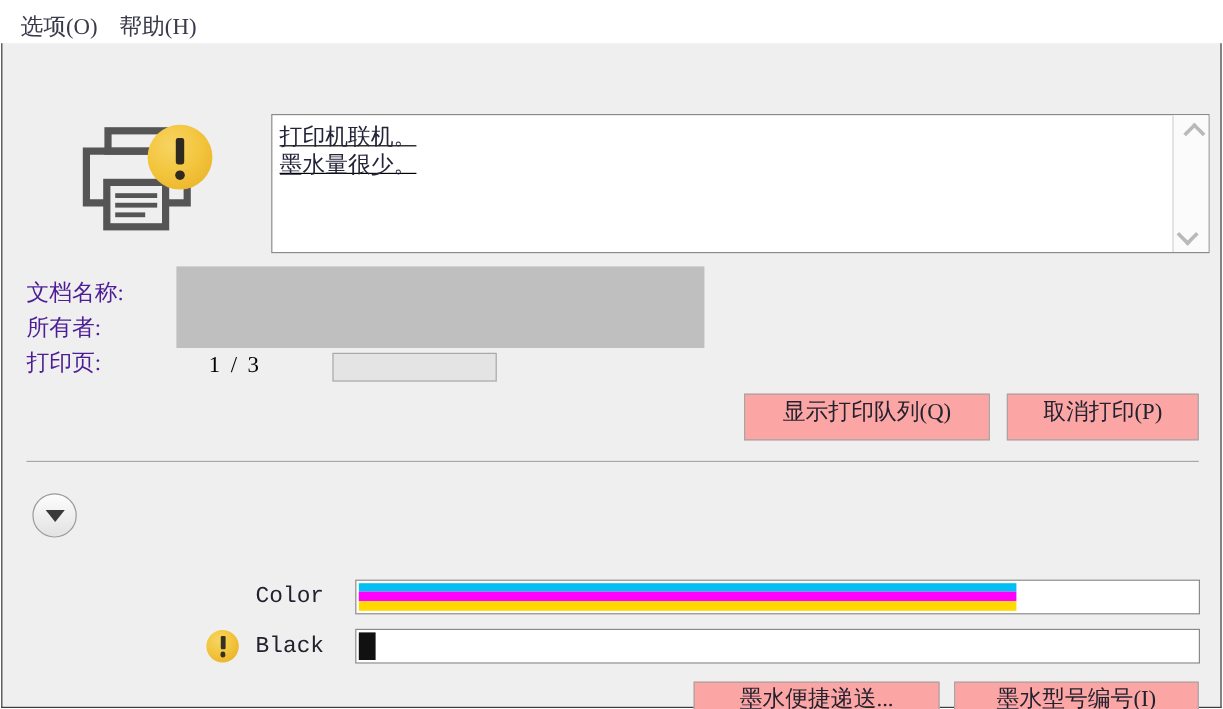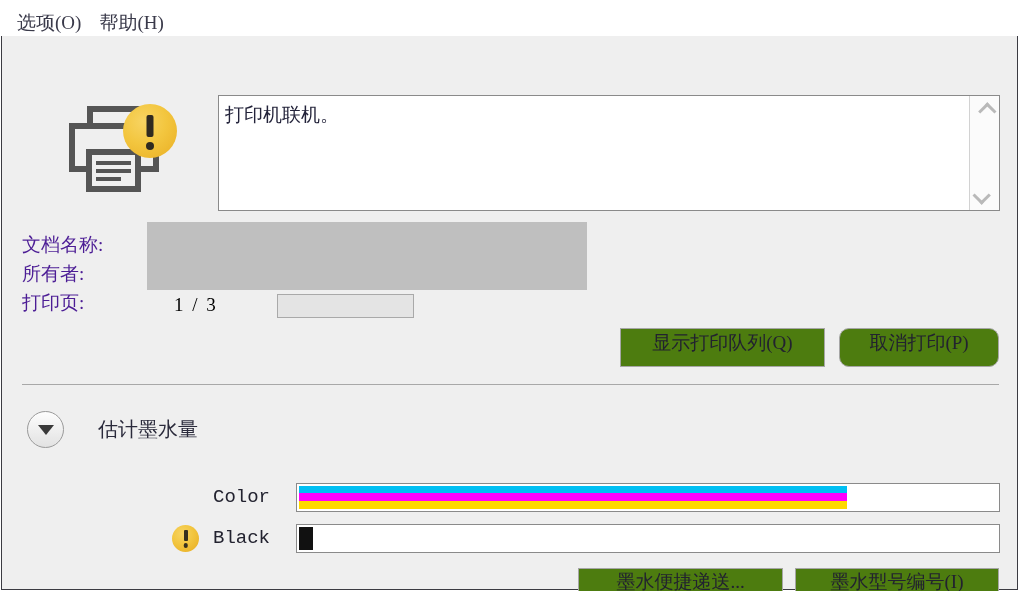--- a/index.html
+++ b/index.html
@@ -68,25 +68,26 @@
     position: absolute; left: 50%; bottom: 8px;
     transform: translateX(-50%);
     width: 8px; height: 8px;
     border-radius: 50%;
     background: #2f2a20;
   }
 
   
   .status-box {
     position: absolute;
-    left: 216px; top: 59px;
+    left: 224px; top: 59px;
     width: 782px; height: 116px;
     background: #ffffff;
     border: 1px solid #8a8a8a;
     display: flex;
+    text-decoration: underline;
   }
   .status-text {
     flex: 1;
     padding: 7px 8px 0 6px;
     font-size: 19px;
     line-height: 23px;
     color: #23233a;
     overflow: hidden;
   }
   .status-line { white-space: nowrap; }
@@ -138,34 +139,34 @@
     position: absolute;
     left: 275px; top: 258px;
     width: 137px; height: 24px;
     background: #e4e4e4;
     border: 1px solid #a9a9a9;
   }
 
   
   .btn {
     position: absolute;
-    background: #4d7c0f;
+    background: #fca5a5;
     border: 1px solid #a6a6a6;
     font-family: "Liberation Serif", "DejaVu Serif", serif;
     font-size: 19px;
     color: #22222f;
     display: flex;
     align-items: center;
     justify-content: center;
     cursor: default;
     white-space: nowrap;
     padding-bottom: 10px;
   }
   #btn-show-queue { left: 618px; top: 292px; width: 205px; height: 39px; }
-  #btn-cancel-print { left: 837px; top: 292px; width: 160px; height: 39px; border-radius: 10px; }
+  #btn-cancel-print { left: 837px; top: 292px; width: 160px; height: 39px; }
   #btn-ink-delivery { left: 576px; top: 532px; width: 205px; height: 38px; }
   #btn-ink-model { left: 793px; top: 532px; width: 204px; height: 38px; }
 
   
   .divider {
     position: absolute;
     left: 20px; top: 348px;
     width: 977px; height: 1px;
     background: #a8a8a8;
   }
@@ -285,20 +286,21 @@
           <rect x="31" y="65" width="35" height="4"></rect>
           <rect x="31" y="73" width="25" height="4"></rect>
         </g>
       </svg>
       <div class="warn-badge-big"></div>
     </div>
 
     <div class="status-box">
       <div class="status-text">
         <div class="status-line">打印机联机。</div>
+        <div class="status-line">墨水量很少。</div>
       </div>
       <div class="status-scrollbar">
         <div class="sb-arrow up">
             <div class="chev up"></div>
           </div>
         <div class="sb-arrow down">
             <div class="chev down"></div>
           </div>
       </div>
     </div>
@@ -316,21 +318,20 @@
     <div class="progress-box"></div>
 
     <div class="btn" id="btn-show-queue">显示打印队列(Q)</div>
     <div class="btn" id="btn-cancel-print">取消打印(P)</div>
 
     <div class="divider"></div>
 
     <div class="collapse-btn">
       <div class="tri-down"></div>
     </div>
-    <div class="ink-heading">估计墨水量</div>
 
     <div class="ink-row" id="ink-row-color">
       <div class="ink-warn blank"></div>
       <div class="ink-label">Color</div>
       <div class="ink-gauge">
         <div class="ink-fill-color" id="fill-color" style="width: 78%;">
             <div style="background: rgb(0, 191, 243);"></div>
             <div style="background: rgb(255, 0, 255);"></div>
             <div style="background: rgb(255, 217, 0);"></div>
           </div>

